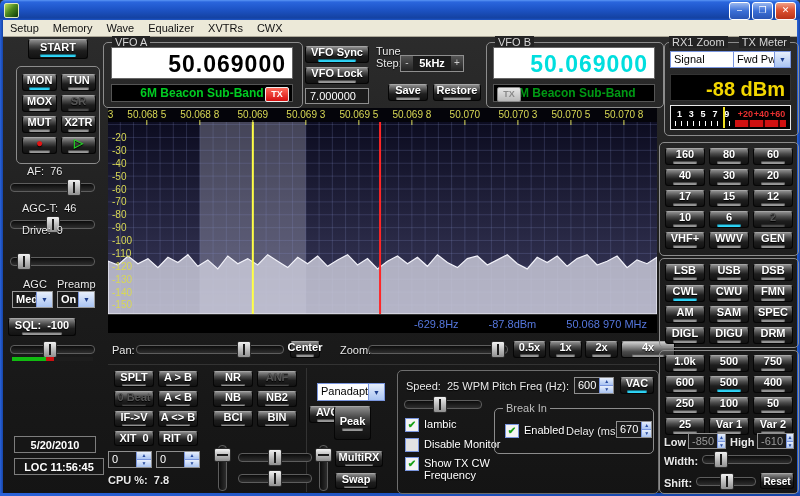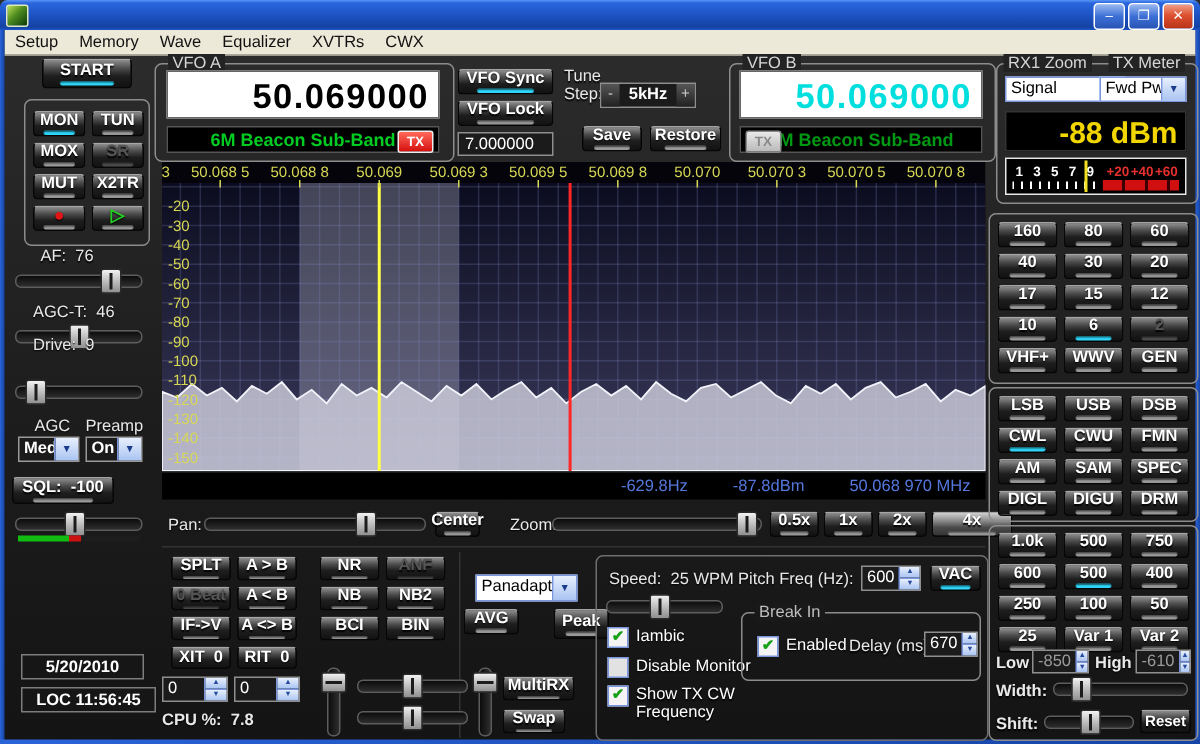--- a/index.html
+++ b/index.html
@@ -704,21 +704,21 @@
   </div>
 
   <div class="combo" style="left:317px;top:383px;width:68px;height:18px">
     <span class="cval">Panadapter</span>
       <span class="carr">▼</span>
   </div>
   <div class="pbtn" style="position:absolute;left:309px;top:406px;width:37px;height:17px">
     <span class="bl">AVG</span>
       <span class="ind"></span>
   </div>
-  <div class="pbtn" style="position:absolute;left:369px;top:406px;width:37px;height:20px">
+  <div class="pbtn" style="position:absolute;left:334px;top:406px;width:37px;height:34px">
     <span class="bl">Peak</span>
       <span class="ind"></span>
   </div>
 
   <div class="grp" style="left:397px;top:370px;width:260px;height:122px;border-color:#6e6e6e"></div>
   <span class="lab" style="left:406px;top:380px">Speed:  25 WPM</span>
   <div class="hsl" style="left:404px;top:396px;width:78px;height:15px">
     <div class="track"></div>
       <div class="thumb" style="left:calc(45% - 6px)"></div>
   </div>

